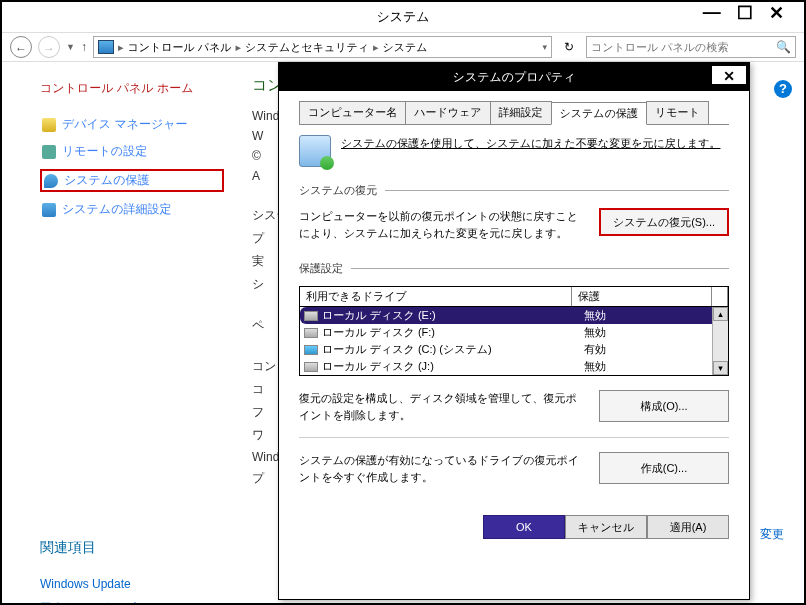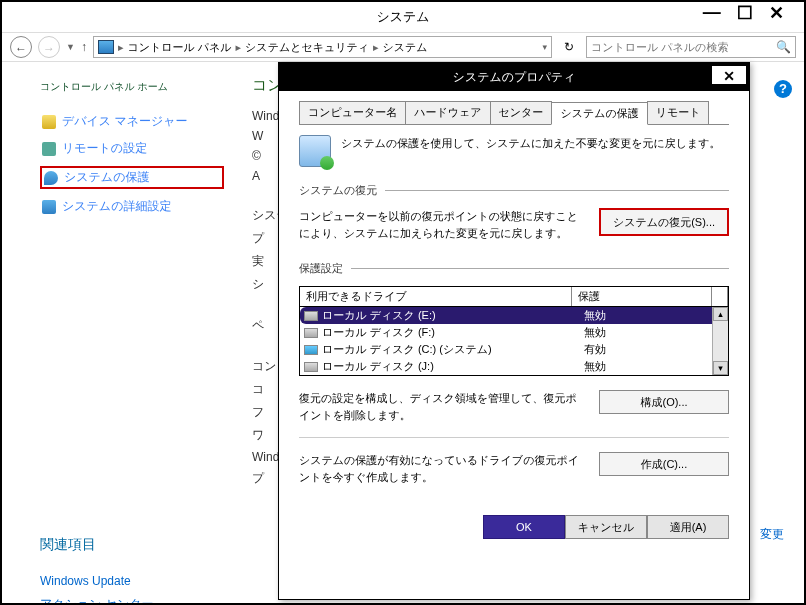--- a/index.html
+++ b/index.html
@@ -13,21 +13,21 @@
 .nav-arrow.disabled { color: #bbb; border-color: #ccc; }
 .breadcrumb { flex: 1; height: 22px; border: 1px solid #aaa; display: flex; align-items: center; padding: 0 4px; gap: 4px; font-size: 11px; }
 .breadcrumb-icon { width: 16px; height: 14px; background: linear-gradient(#5ab0e8,#2d7fc4); border: 1px solid #246; }
 .breadcrumb-sep { color: #666; }
 .refresh-btn { width: 22px; height: 22px; display: flex; align-items: center; justify-content: center; }
 .search-box { width: 210px; height: 22px; border: 1px solid #aaa; display: flex; align-items: center; padding: 0 4px; }
 .search-box input { border: none; flex: 1; font-size: 11px; color: #c00; outline: none; }
 .search-box .mag { color: #444; }
 .content { display: flex; height: calc(100% - 60px); }
 .sidebar { width: 230px; padding: 18px 8px 8px 38px; }
-.sidebar-home { color: #14532d; font-size: 10px; margin-bottom: 18px; }
+.sidebar-home { color: #b91c1c; font-size: 12px; margin-bottom: 18px; }
 .sidebar-links { list-style: none; }
 .sidebar-links li { display: flex; align-items: center; gap: 6px; margin-bottom: 8px; font-size: 12px; color: #3b82f6; padding: 1px 2px; }
 .sidebar-links li.highlighted { border: 2px solid #c00; }
 .sb-icon { width: 14px; height: 14px; display: inline-block; }
 .sb-icon.device { background: linear-gradient(#f8e070,#d8b020); border-radius: 2px; }
 .sb-icon.remote { background: #5a9; border-radius: 2px; }
 .sb-icon.shield { background: linear-gradient(#5ab0e8,#2d7fc4); border-radius: 50% 50% 50% 0; }
 .sb-icon.adv { background: linear-gradient(#5ab0e8,#2d7fc4); border-radius: 2px; }
 .related { margin-top: 320px; }
 .related h4 { font-size: 14px; font-weight: normal; color: #0369a1; margin-bottom: 20px; }
@@ -39,28 +39,28 @@
 .change-link { position: absolute; right: 20px; bottom: 60px; color: #0066cc; font-size: 12px; }
 
 
 .dialog { position: absolute; left: 276px; top: 60px; width: 472px; height: 538px; background: #fff; border: 1px solid #000; box-shadow: 2px 2px 6px rgba(0,0,0,0.3); }
 .dialog-titlebar { height: 28px; background: #000; color: #fff; display: flex; align-items: center; justify-content: center; position: relative; font-size: 12px; }
 .dialog-close { position: absolute; right: 2px; top: 2px; width: 36px; height: 20px; background: #fff; color: #000; text-align: center; line-height: 20px; font-weight: bold; font-size: 14px; border: 1px solid #000; }
 .dialog-body { padding: 10px 20px; }
 .tabstrip { display: flex; border-bottom: 1px solid #888; margin-bottom: 10px; font-size: 11px; }
 .tab { padding: 3px 8px; border: 1px solid #888; border-bottom: none; background: #f0f0f0; margin-right: -1px; cursor: pointer; }
 .tab.active { background: #fff; border-bottom: 1px solid #fff; position: relative; top: 1px; }
-.intro-row { display: flex; gap: 10px; align-items: flex-start; margin-bottom: 16px; }
+.intro-row { display: flex; gap: 10px; align-items: flex-start; margin-bottom: 16px; text-decoration: underline; }
 .intro-icon { width: 32px; height: 32px; background: linear-gradient(#d0e8ff,#80b8e8); border: 1px solid #68a; border-radius: 3px; position: relative; }
 .intro-icon::after { content:""; position:absolute; right:-4px; bottom:-4px; width:14px; height:14px; border-radius:50%; background: linear-gradient(#6c6,#3a3); }
 .section-label { font-size: 11px; color: #333; display: flex; align-items: center; gap: 8px; margin-bottom: 10px; }
 .section-label .line { flex: 1; height: 1px; background: #aaa; }
 .restore-row { display: flex; gap: 12px; align-items: flex-start; margin-bottom: 20px; }
 .restore-text { flex: 1; font-size: 11px; line-height: 1.5; }
-.btn { min-width: 130px; height: 24px; border: 1px solid #888; background: #f4f4f4; font-size: 11px; padding: 0 12px; cursor: pointer; }
+.btn { min-width: 130px; height: 32px; border: 1px solid #888; background: #f4f4f4; font-size: 11px; padding: 0 12px; cursor: pointer; }
 .btn.hl { border: 2px solid #c00; height: 28px; }
 .drive-table { width: 100%; border: 1px solid #000; font-size: 11px; }
 .drive-table-head { display: flex; background: #fff; border-bottom: 1px solid #000; }
 .drive-table-head > div { padding: 2px 6px; border-right: 1px solid #888; }
 .dh-drive { flex: 1; }
 .dh-prot { width: 140px; }
 .dh-scroll { width: 16px; border-right: none; }
 .drive-table-body { max-height: 82px; overflow: hidden; position: relative; }
 .drive-row { display: flex; align-items: center; padding: 1px 4px; gap: 4px; }
 .drive-row.selected { background: #2a1a6e; color: #fff; border-radius: 6px; }
@@ -169,21 +169,21 @@
 
 <div class="dialog">
   <div class="dialog-titlebar">
     <span>システムのプロパティ</span>
     <div class="dialog-close">✕</div>
   </div>
   <div class="dialog-body">
     <div class="tabstrip">
       <div class="tab">コンピューター名</div>
       <div class="tab">ハードウェア</div>
-      <div class="tab">センター</div>
+      <div class="tab">詳細設定</div>
       <div class="tab active">システムの保護</div>
       <div class="tab">リモート</div>
     </div>
     <div class="intro-row">
       <div class="intro-icon"></div>
       <div style="font-size:11px;line-height:1.5;">システムの保護を使用して、システムに加えた不要な変更を元に戻します。</div>
     </div>
     <div class="section-label">
         <span>システムの復元</span>
         <span class="line"></span>

